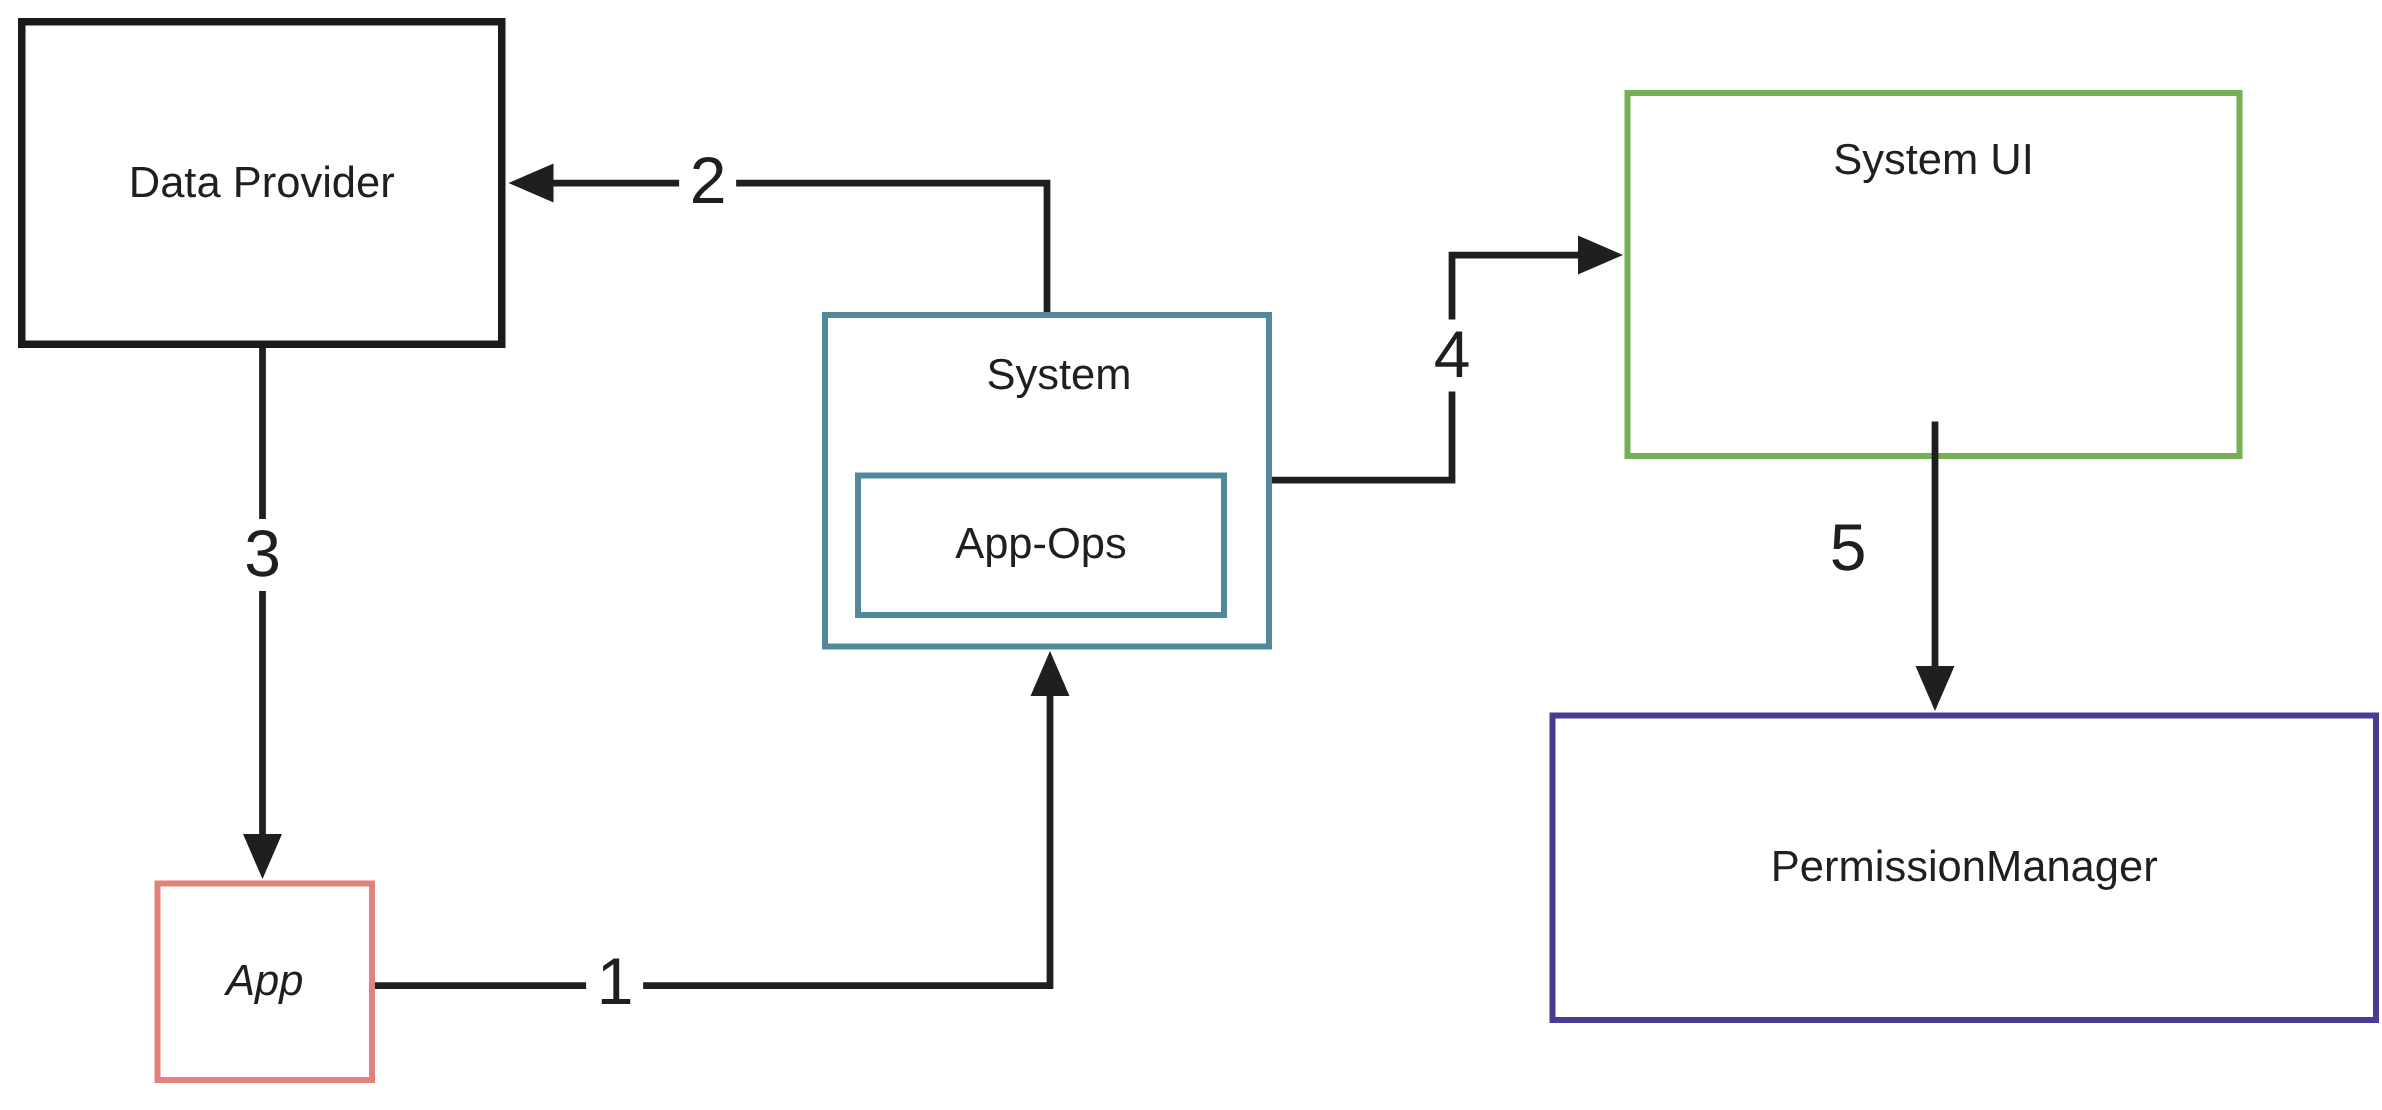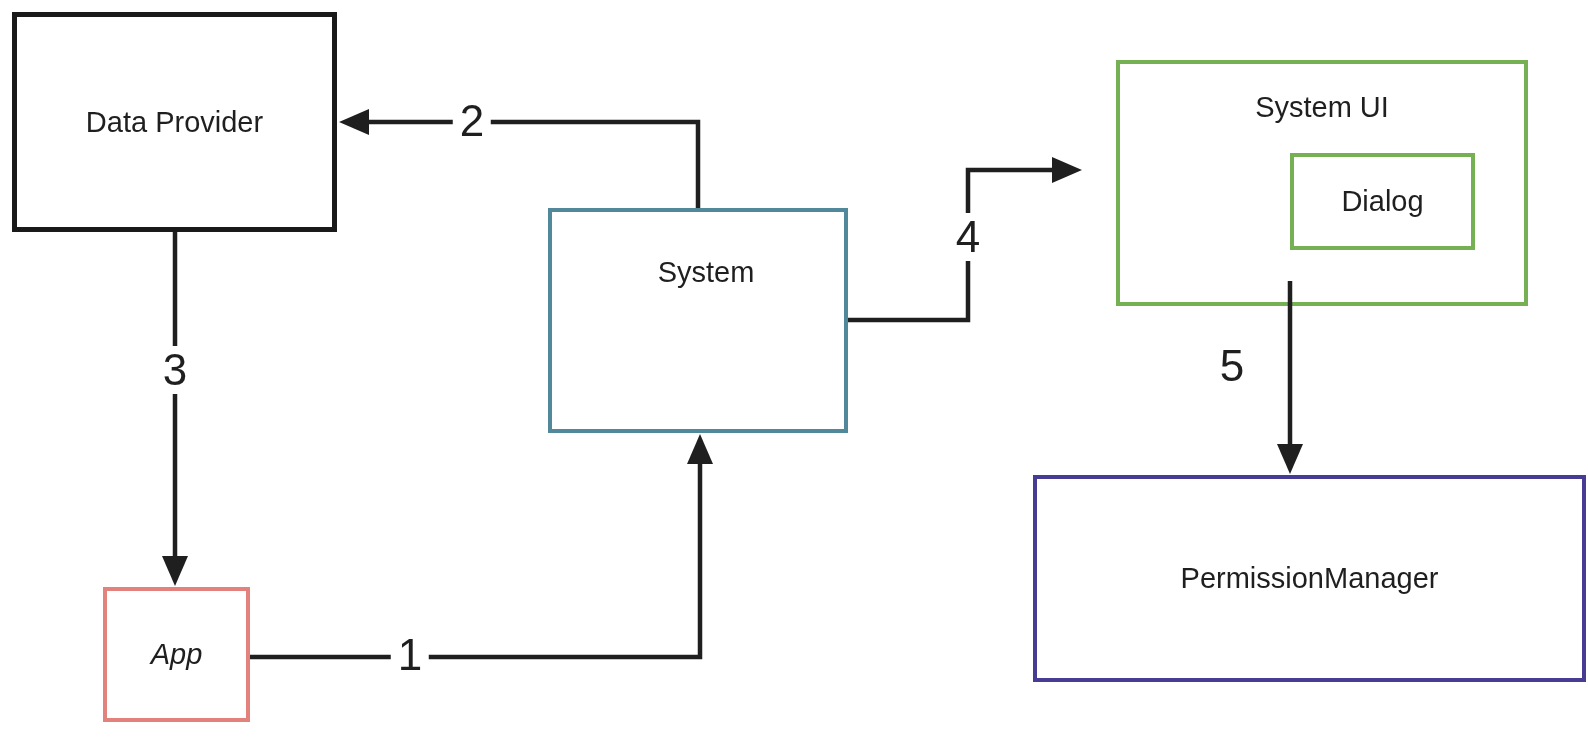--- a/index.html
+++ b/index.html
@@ -38,30 +38,29 @@
   }
   .node-app {
     left: 103px; top: 587px; width: 147px; height: 135px;
     border: 4px solid #e3817c;
     font-style: italic;
   }
   .node-system {
     left: 548px; top: 208px; width: 300px; height: 225px;
     border: 4px solid #52899a;
   }
-  .node-system .title { top: 44px; padding-left: 16px; }
+  .node-system .title { top: 22px; padding-left: 16px; }
   .node-app-ops {
     left: 570px; top: 315px; width: 248px; height: 97px;
     border: 4px solid #52899a;
     z-index: 2;
   }
   .node-system-ui {
     left: 1083px; top: 60px; width: 412px; height: 246px;
     border: 4px solid #76b055;
-    margin-left: 33px;
   }
   .node-system-ui .title { top: 27px; }
   .node-dialog {
     left: 1290px; top: 153px; width: 185px; height: 97px;
     border: 4px solid #76b055;
     z-index: 2;
   }
   .node-permission-manager {
     left: 1013px; top: 475px; width: 553px; height: 207px;
     border: 4px solid #463c94;
@@ -109,28 +108,28 @@
   </div>
 
   <div class="box node-app">
     <span class="label">App</span>
   </div>
 
   <div class="box node-system">
     <span class="title">System</span>
   </div>
 
+  <div class="box node-app-ops">
+    <span class="label">App-Ops</span>
+  </div>
 
   <div class="box node-system-ui">
     <span class="title">System UI</span>
   </div>
 
-  <div class="box node-dialog">
-    <span class="label">Dialog</span>
-  </div>
 
   <div class="box node-permission-manager">
     <span class="label">PermissionManager</span>
   </div>
 
   <svg class="edges-svg" viewBox="0 0 1588 740" xmlns="http://www.w3.org/2000/svg">
 
     <g>
       <path d="M 250 657 H 700 V 460"></path>
       <polygon points="700,434 687,464 713,464"></polygon>

